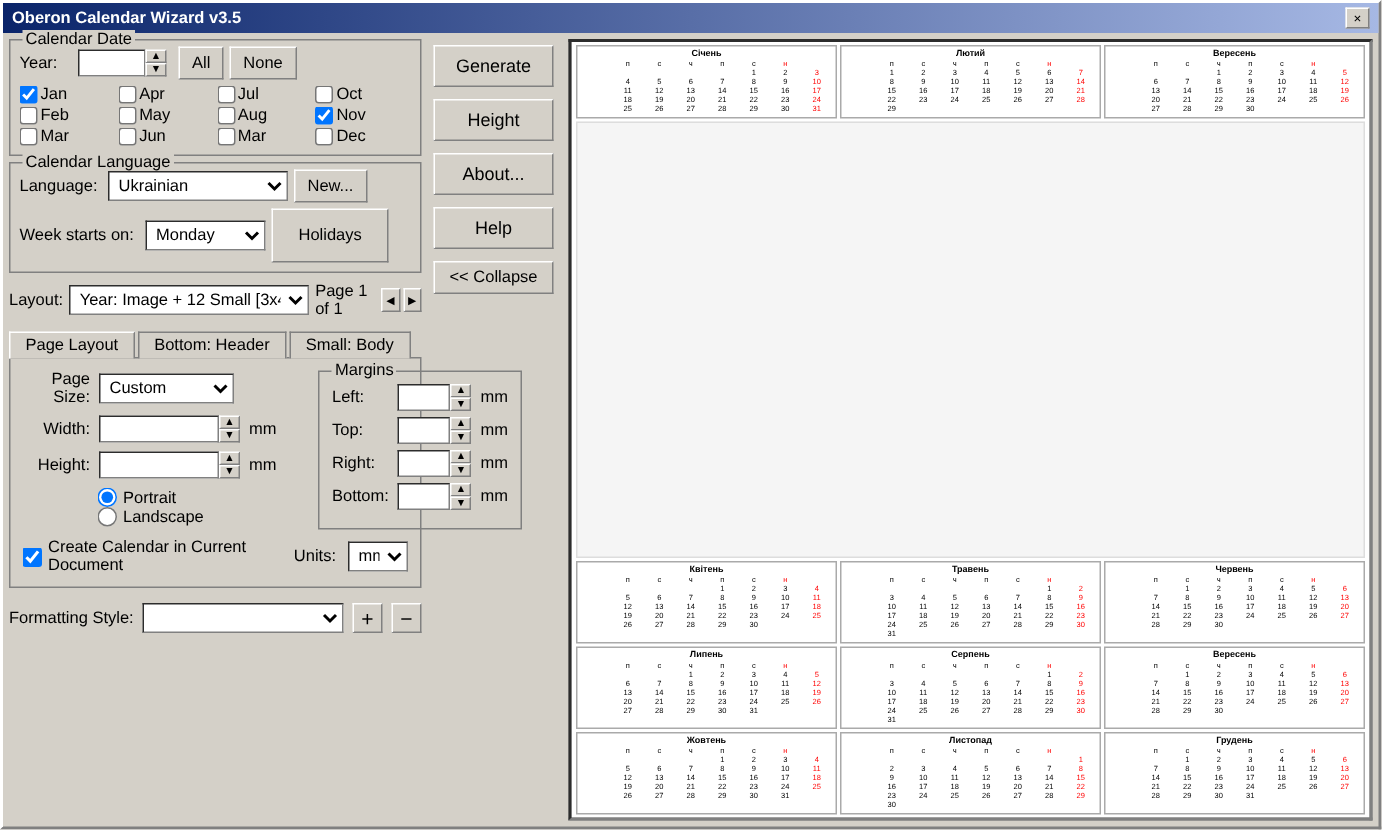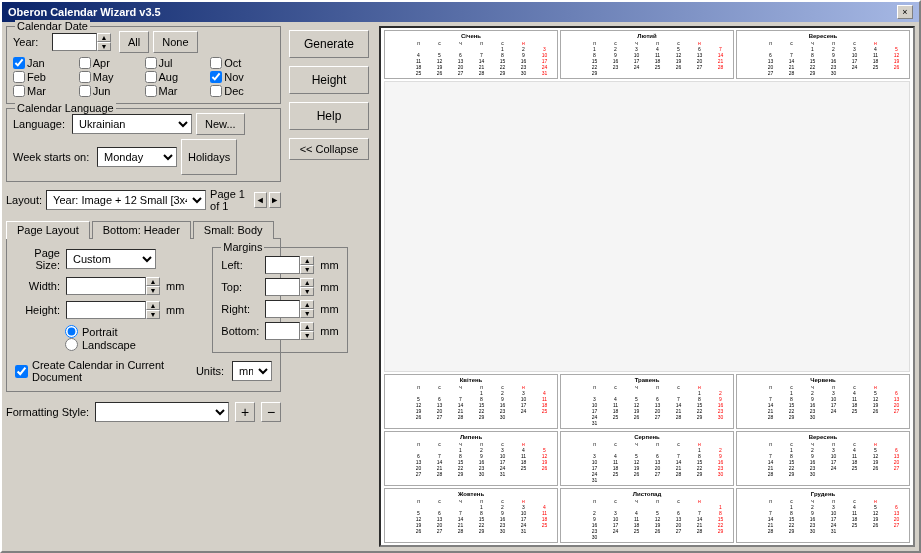--- a/index.html
+++ b/index.html
@@ -154,21 +154,21 @@
       gap: 4px;
     }
     .week-label { width: 80px; }
     .holidays-btn {
       background: #d4d0c8;
       border: 1px solid;
       border-top-color: #fff;
       border-left-color: #fff;
       border-right-color: #808080;
       border-bottom-color: #808080;
-      padding: 2px 6px;
+      padding: 2px 17px;
       font-size: 11px;
       cursor: pointer;
       height: 36px;
     }
     .layout-row {
       display: flex;
       align-items: center;
       gap: 4px;
       margin-top: 2px;
     }
@@ -584,20 +584,21 @@
           <option></option>
         </select>
         <button class="plus-btn">+</button>
         <button class="minus-btn">−</button>
       </div>
     </div>
 
     <div class="middle-buttons">
       <button class="btn btn-large">Generate</button>
       <button class="btn btn-large">Height</button>
+      <button class="btn btn-large">About...</button>
       <button class="btn btn-large">Help</button>
       <button class="btn" style="width:80px;">&lt;&lt; Collapse</button>
     </div>
 
     <div class="right-panel">
       <div class="calendar-preview" id="cal-preview" style="background: white; width: 100%; height: 100%; overflow: hidden; display: flex; flex-direction: column; font-family: Arial, sans-serif;">
       <div style="display: grid; grid-template-columns: repeat(3, 1fr); gap: 2px; padding: 2px 3px 1px;">
             <div style="border: 1px solid rgb(170, 170, 170); padding: 2px; font-size: 5.5px;">
               <div style="text-align: center; font-weight: bold; font-size: 6px; margin-bottom: 1px;">Січень</div>
               <div style="display: grid; grid-template-columns: repeat(8, 1fr);">

